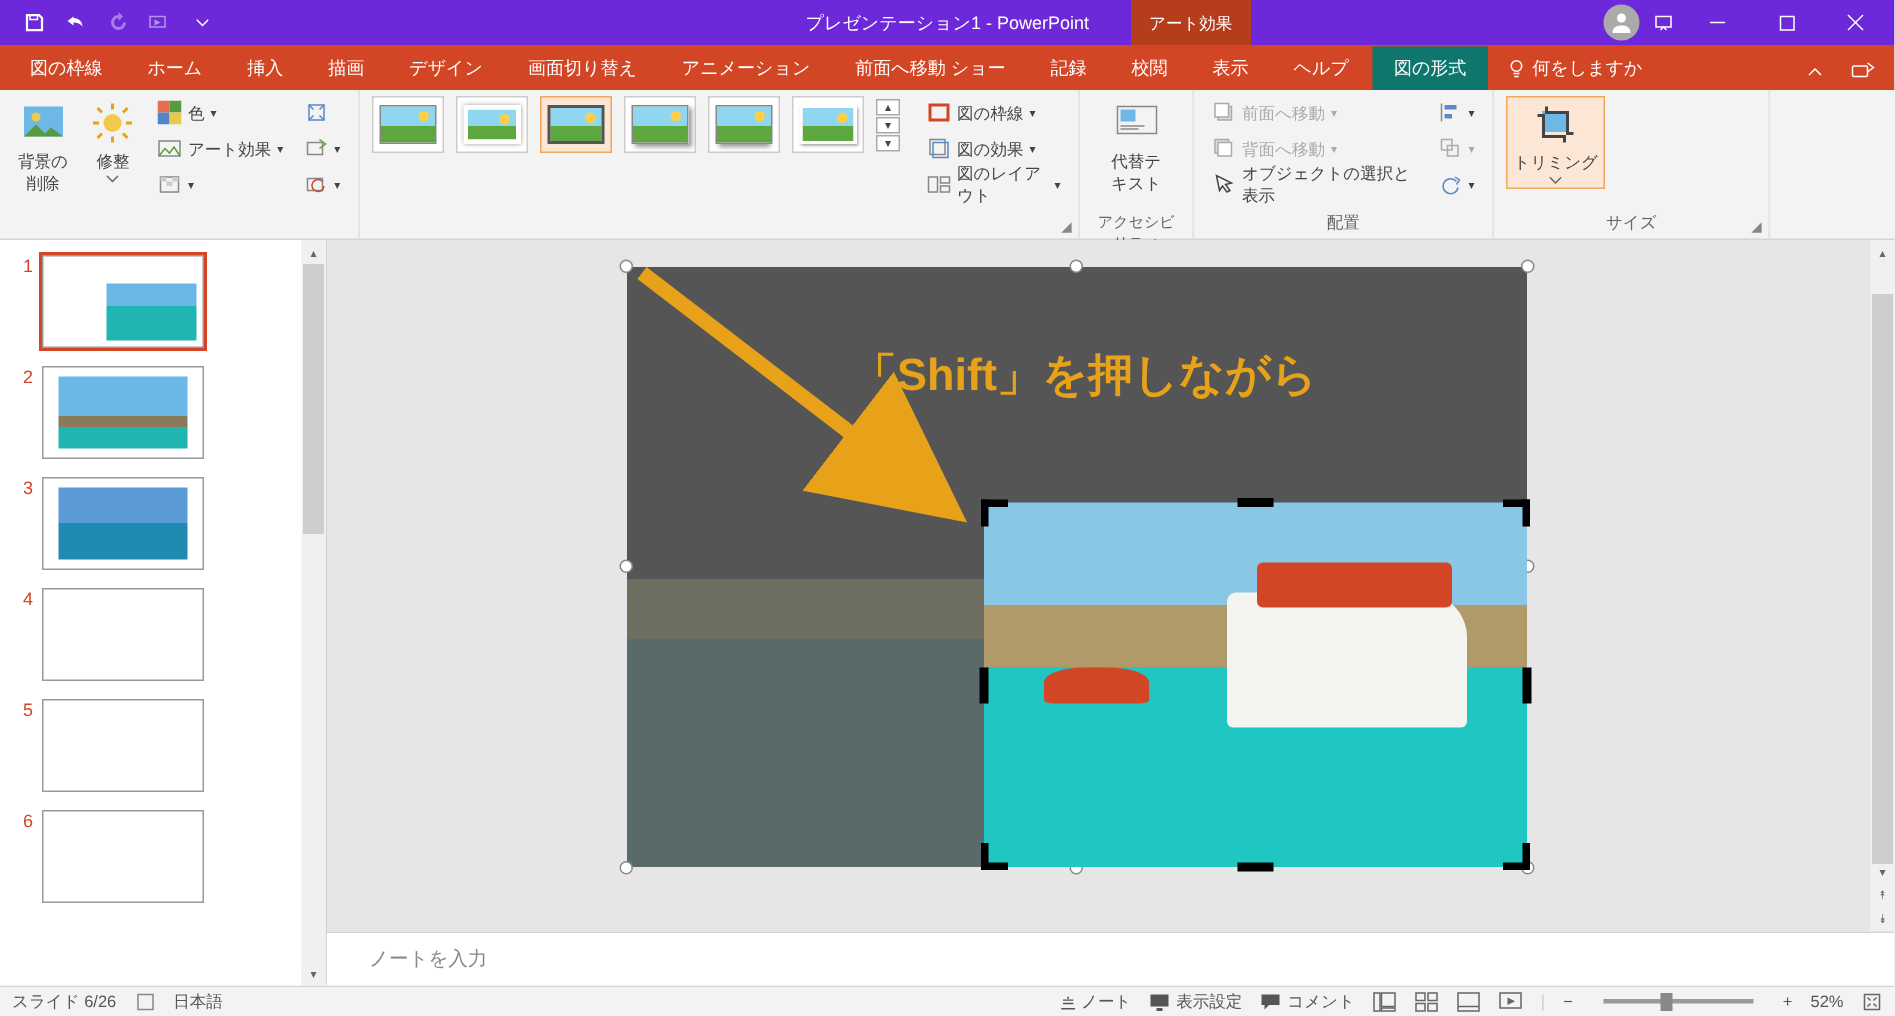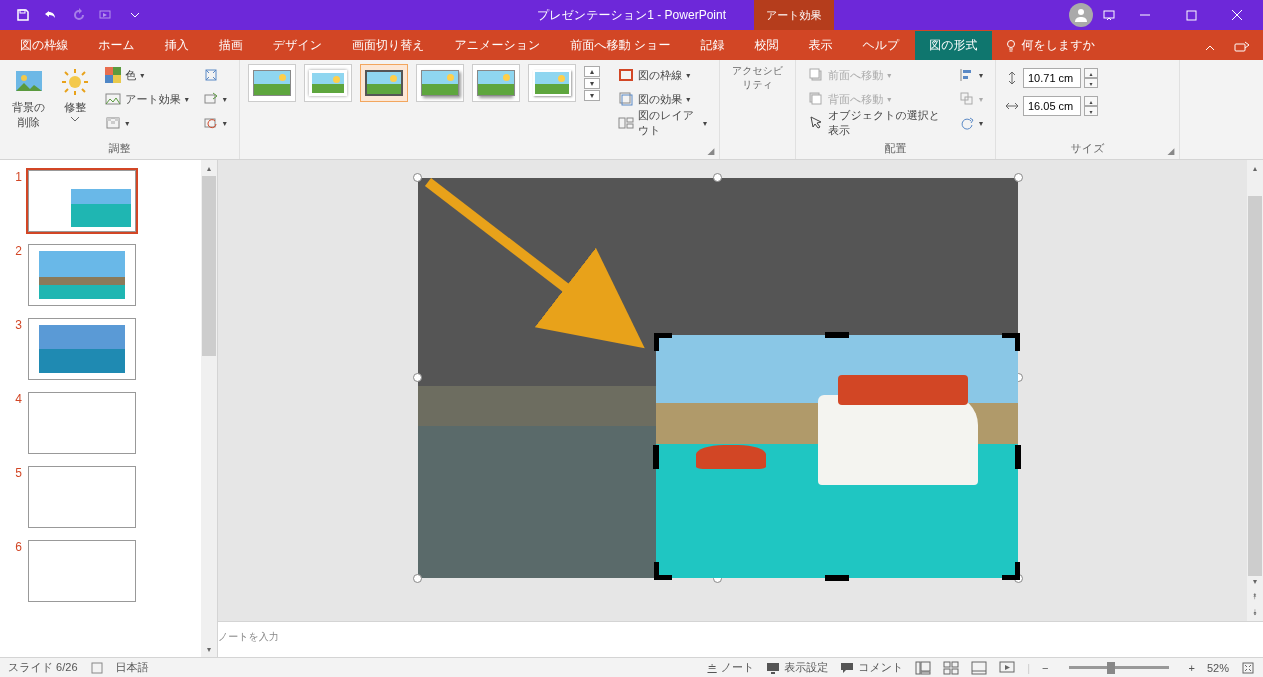--- a/index.html
+++ b/index.html
@@ -68,21 +68,21 @@
 .canvas-scroll { flex:1; position:relative; overflow:hidden; }
 .canvas-v-scroll { position:absolute; right:0; top:0; bottom:0; width:16px; background:#F0F0F0; display:flex; flex-direction:column; }
 .canvas-v-scroll .sbtn { height:16px; display:flex; align-items:center; justify-content:center; font-size:8px; color:#666; cursor:pointer; }
 .canvas-v-scroll .strack { flex:1; position:relative; }
 .canvas-v-scroll .sthumb { position:absolute; top:20px; height:380px; left:1px; right:1px; background:#CDCDCD; }
 
 .slide-object { position: absolute; }
 .handle { position: absolute; width: 9px; height: 9px; background: #fff; border: 1px solid #888; border-radius: 50%; }
 .crop-handle { position: absolute; background: #000; }
 
-.notes-pane { height: 36px; background: #fff; border-top: 1px solid #D4D4D4; padding: 8px 0; color: #888; font-size: 10px; }
+.notes-pane { height: 36px; background: #fff; border-top: 1px solid #D4D4D4; padding: 8px 28px; color: #888; font-size: 13px; }
 
 
 .statusbar { height: 20px; background: #F3F3F3; border-top: 1px solid #D4D4D4; display: flex; align-items: center; font-size: 11px; color: #555; padding: 0 8px; gap: 12px; }
 .statusbar .spacer { flex: 1; }
 .statusbar .sitem { display: flex; align-items: center; gap: 4px; cursor: pointer; }
 .zoom-slider { width: 100px; height: 3px; background: #999; position: relative; margin: 0 8px; }
 .zoom-slider .zthumb { position: absolute; left: 38px; top: -4px; width: 8px; height: 12px; background: #888; }
 
 svg { display: block; }
 </style>
@@ -282,21 +282,20 @@
             <div class="ico">
               <svg width="16" height="16" viewBox="0 0 16 16">
                 <rect x="2" y="4" width="10" height="8" fill="none" stroke="#888"></rect>
                 <path d="M12 6a4 4 0 1 0 1 3" fill="none" stroke="#D24625"></path>
               </svg>
             </div>
             <span style="font-size:8px">▾</span>
           </div>
       </div>
     </div>
-    <div class="label">調整</div>
   </div>
 
   <div class="group" style="width:480px">
     <div class="body">
       <div class="gallery">
         <div class="thumbwrap">
             <div class="gthumb"></div>
           </div>
         <div class="thumbwrap">
             <div class="gthumb" style="border:3px solid #fff; box-shadow:0 0 3px #999"></div>
@@ -349,20 +348,34 @@
             </div>
           <span>図のレイアウト</span> 
             <span style="font-size:8px">▾</span>
         </div>
       </div>
     </div>
     <div class="dialoglauncher">◢</div>
   </div>
 
   <div class="group" style="width:76px">
+    <div class="body" style="justify-content:center;width:100%">
+      <div class="bigbtn">
+        <div class="ico">
+            <svg width="30" height="26" viewBox="0 0 30 26">
+              <rect x="2" y="2" width="26" height="18" fill="none" stroke="#888"></rect>
+              <rect x="4" y="4" width="10" height="8" fill="#6DB8E6"></rect>
+              <line x1="4" y1="15" x2="20" y2="15" stroke="#888"></line>
+              <line x1="4" y1="17" x2="16" y2="17" stroke="#888"></line>
+            </svg>
+          </div>
+        <span style="white-space:pre; text-align:center;">代替テ
+キスト</span>
+      </div>
+    </div>
     <div class="label" style="font-size:10px">アクセシビリティ</div>
   </div>
 
   <div class="group" style="width:200px">
     <div class="body">
       <div class="smallcol" style="width:100%">
         <div class="smallbtn disabled">
           <div class="ico">
               <svg width="16" height="16" viewBox="0 0 16 16">
                 <rect x="4" y="4" width="9" height="9" fill="#ddd" stroke="#aaa"></rect>
@@ -420,43 +433,32 @@
             </div>
             <span style="font-size:8px">▾</span>
           </div>
       </div>
     </div>
     <div class="label">配置</div>
   </div>
 
   <div class="group" style="width:184px">
     <div class="body">
-      <div class="smallcol" style="gap:8px; padding-top:4px">
-        <div class="sizebox">
-          <svg width="16" height="16" viewBox="0 0 16 16">
-              <line x1="8" y1="2" x2="8" y2="14" stroke="#666"></line>
-              <path d="M5 5l3-3 3 3M5 11l3 3 3-3" fill="none" stroke="#666"></path>
+      <div class="bigbtn" style="background:#FCE7D6; border:1px solid #F2A65E">
+        <div class="ico">
+            <svg width="28" height="28" viewBox="0 0 28 28">
+              <rect x="5" y="5" width="16" height="14" fill="#6DB8E6"></rect>
+              <path d="M2 8h4v14h14v4" fill="none" stroke="#444" stroke-width="2"></path>
+              <path d="M8 2v4h14v14h4" fill="none" stroke="#444" stroke-width="2"></path>
             </svg>
-          <input value="10.71 cm" style="">
-          <div class="spin">
-              <div>▴</div>
-              <div>▾</div>
-            </div>
-        </div>
-        <div class="sizebox">
-          <svg width="16" height="16" viewBox="0 0 16 16">
-              <line x1="2" y1="8" x2="14" y2="8" stroke="#666"></line>
-              <path d="M5 5l-3 3 3 3M11 5l3 3-3 3" fill="none" stroke="#666"></path>
-            </svg>
-          <input value="16.05 cm" style="">
-          <div class="spin">
-              <div>▴</div>
-              <div>▾</div>
-            </div>
-        </div>
+          </div>
+        <span>トリミング</span>
+        <svg width="8" height="5" viewBox="0 0 8 5">
+            <path d="M0 0l4 4 4-4" fill="none" stroke="#666"></path>
+          </svg>
       </div>
     </div>
     <div class="label">サイズ</div>
     <div class="dialoglauncher">◢</div>
   </div>
 </div>
 
 <div class="main">
   <div class="thumbnails">
     <div class="list">
@@ -539,20 +541,21 @@
       </div>
 
       <svg style="position:absolute; left:200px; top:14px; width:220px; height:170px; overflow:visible">
         <defs>
             <marker id="ah" markerWidth="10" markerHeight="10" refX="6" refY="5" orient="auto">
               <path d="M0 0L10 5L0 10z" fill="#E8A21A"></path>
             </marker>
           </defs>
         <line x1="10" y1="8" x2="195" y2="150" stroke="#E8A21A" stroke-width="10" marker-end="url(#ah)"></line>
       </svg>
+      <div style="position:absolute; left:350px; top:70px; font-size:30px; font-weight:bold; color:#E8A21A; font-family:'Meiryo', sans-serif;">「Shift」を押しながら</div>
 
       <div class="canvas-v-scroll">
         <div class="sbtn">▴</div>
         <div class="strack">
             <div class="sthumb"></div>
           </div>
         <div class="sbtn">▾</div>
         <div class="sbtn">⯭</div>
         <div class="sbtn">⯯</div>
       </div>

